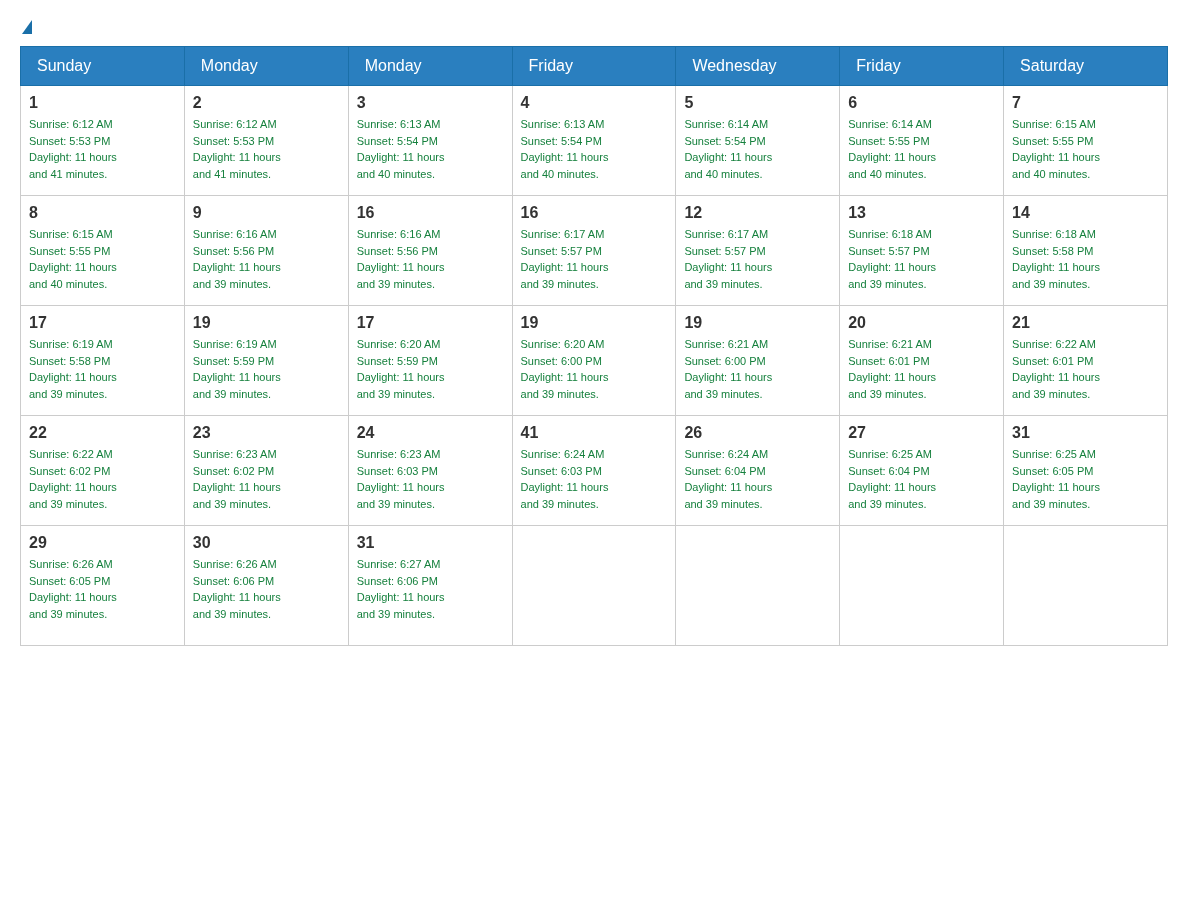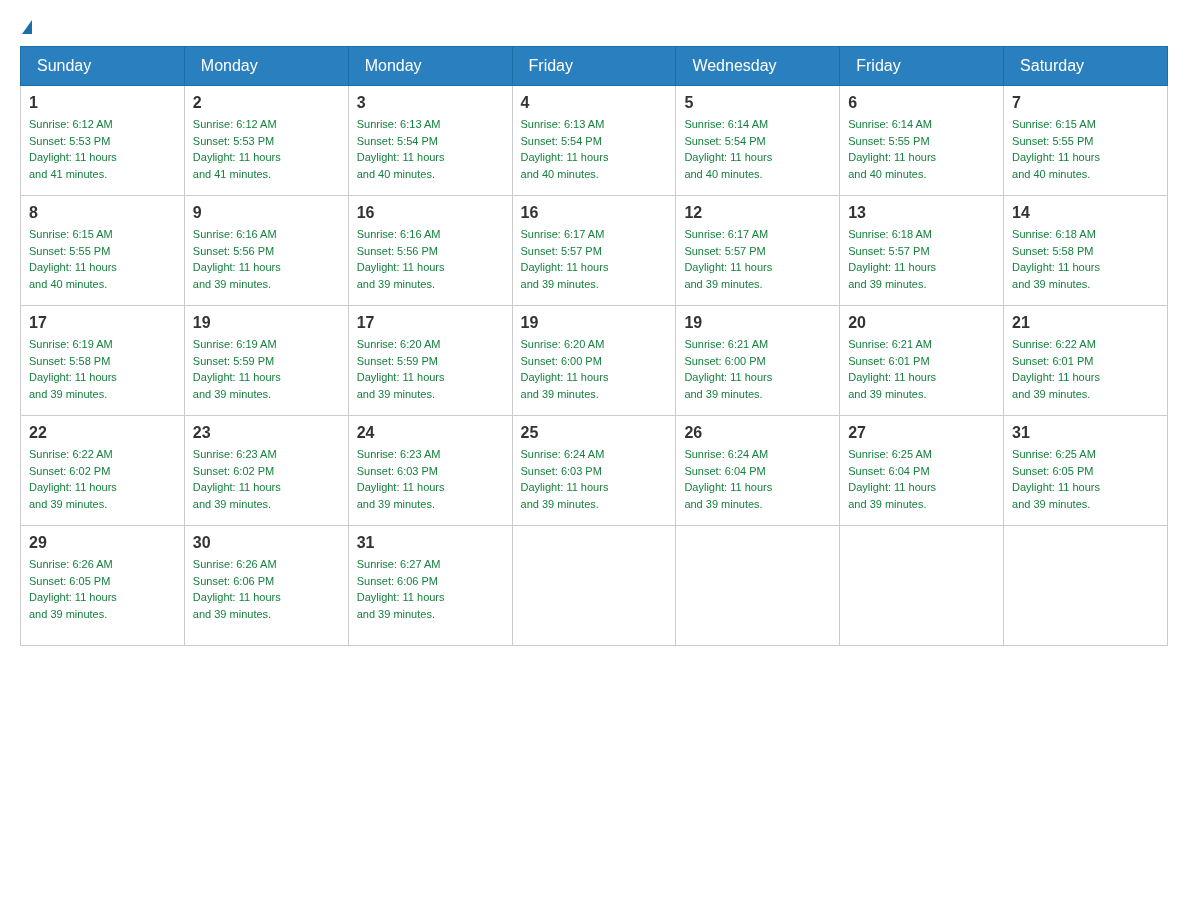--- a/index.html
+++ b/index.html
@@ -223,21 +223,21 @@
       </td>
         <td>
         <span class="day-number">23</span>
         <span class="day-info">Sunrise: 6:23 AM<br>Sunset: 6:02 PM<br>Daylight: 11 hours<br>and 39 minutes.</span>
       </td>
         <td>
         <span class="day-number">24</span>
         <span class="day-info">Sunrise: 6:23 AM<br>Sunset: 6:03 PM<br>Daylight: 11 hours<br>and 39 minutes.</span>
       </td>
         <td>
-        <span class="day-number">25</span>
+        <span class="day-number">41</span>
         <span class="day-info">Sunrise: 6:24 AM<br>Sunset: 6:03 PM<br>Daylight: 11 hours<br>and 39 minutes.</span>
       </td>
         <td>
         <span class="day-number">26</span>
         <span class="day-info">Sunrise: 6:24 AM<br>Sunset: 6:04 PM<br>Daylight: 11 hours<br>and 39 minutes.</span>
       </td>
         <td>
         <span class="day-number">27</span>
         <span class="day-info">Sunrise: 6:25 AM<br>Sunset: 6:04 PM<br>Daylight: 11 hours<br>and 39 minutes.</span>
       </td>

